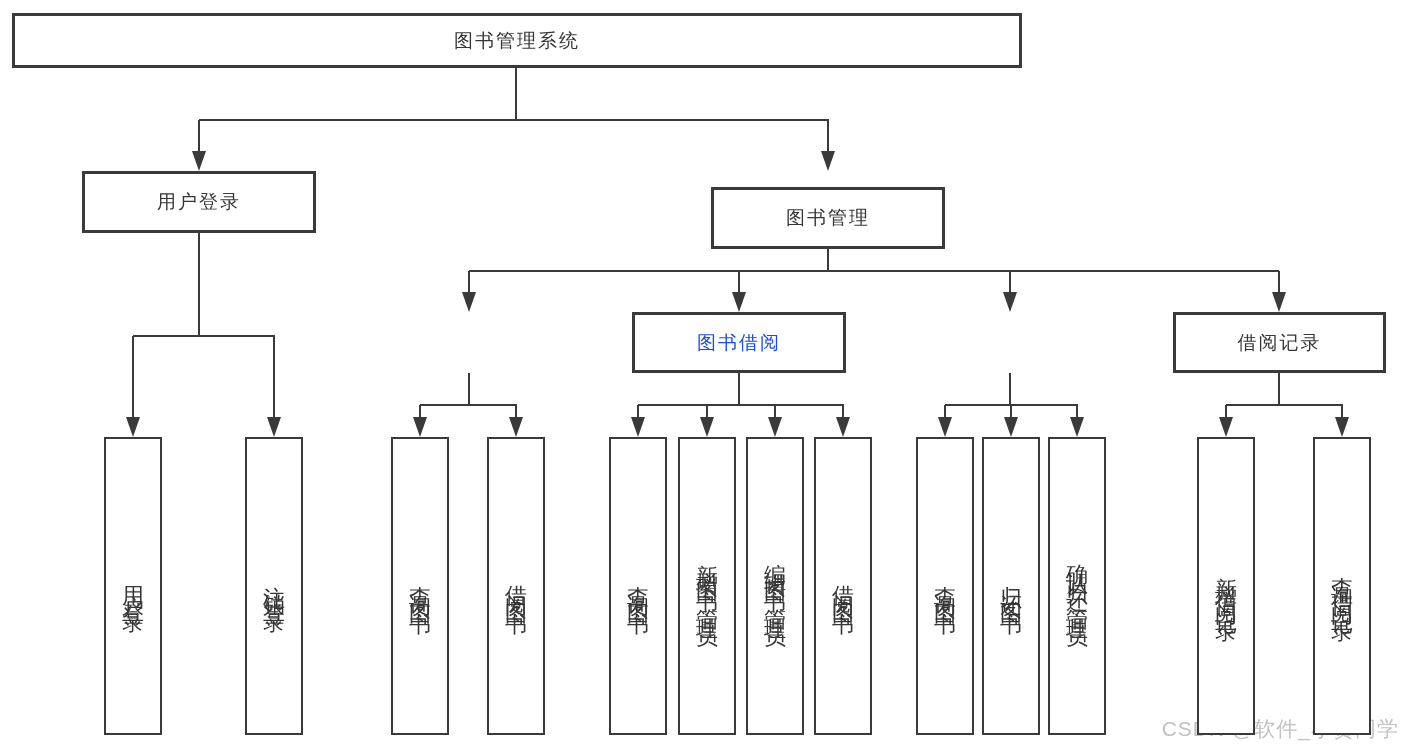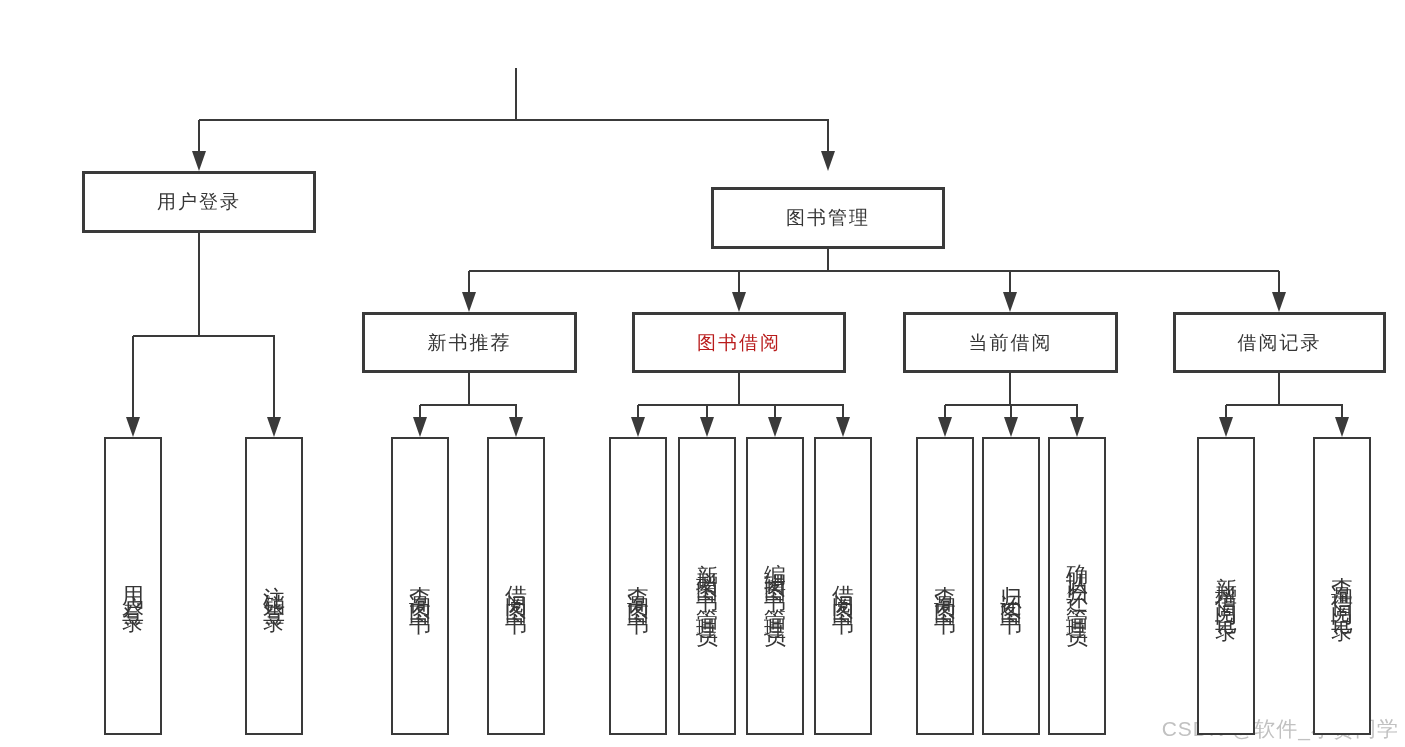--- a/index.html
+++ b/index.html
@@ -72,34 +72,31 @@
     <div class="arrow" style="left: 509px; top: 417px; border-left: 7px solid transparent; border-right: 7px solid transparent; border-top: 20px solid rgb(58, 58, 58);"></div>
     <div class="arrow" style="left: 631px; top: 417px; border-left: 7px solid transparent; border-right: 7px solid transparent; border-top: 20px solid rgb(58, 58, 58);"></div>
     <div class="arrow" style="left: 700px; top: 417px; border-left: 7px solid transparent; border-right: 7px solid transparent; border-top: 20px solid rgb(58, 58, 58);"></div>
     <div class="arrow" style="left: 768px; top: 417px; border-left: 7px solid transparent; border-right: 7px solid transparent; border-top: 20px solid rgb(58, 58, 58);"></div>
     <div class="arrow" style="left: 836px; top: 417px; border-left: 7px solid transparent; border-right: 7px solid transparent; border-top: 20px solid rgb(58, 58, 58);"></div>
     <div class="arrow" style="left: 938px; top: 417px; border-left: 7px solid transparent; border-right: 7px solid transparent; border-top: 20px solid rgb(58, 58, 58);"></div>
     <div class="arrow" style="left: 1004px; top: 417px; border-left: 7px solid transparent; border-right: 7px solid transparent; border-top: 20px solid rgb(58, 58, 58);"></div>
     <div class="arrow" style="left: 1070px; top: 417px; border-left: 7px solid transparent; border-right: 7px solid transparent; border-top: 20px solid rgb(58, 58, 58);"></div>
     <div class="arrow" style="left: 1219px; top: 417px; border-left: 7px solid transparent; border-right: 7px solid transparent; border-top: 20px solid rgb(58, 58, 58);"></div>
     <div class="arrow" style="left: 1335px; top: 417px; border-left: 7px solid transparent; border-right: 7px solid transparent; border-top: 20px solid rgb(58, 58, 58);"></div>
+    <div class="node lvl-main" style="left: 12px; top: 13px; width: 1010px; height: 55px; background: rgb(255, 255, 255); color: rgb(54, 54, 54);">
+      <span class="htext">图书管理系统</span>
+    </div>
     <div class="node lvl-main" style="left: 82px; top: 171px; width: 234px; height: 62px; background: rgb(255, 255, 255); color: rgb(54, 54, 54);">
       <span class="htext">用户登录</span>
     </div>
     <div class="node lvl-main" style="left: 711px; top: 171px; width: 234px; height: 62px; background: rgb(255, 255, 255); color: rgb(54, 54, 54); margin-top: 16px;">
       <span class="htext">图书管理</span>
     </div>
-    <div class="node lvl-main" style="left: 362px; top: 312px; width: 215px; height: 61px; background: rgb(255, 255, 255); color: rgb(54, 54, 54);">
-      <span class="htext">新书推荐</span>
-    </div>
-    <div class="node lvl-main" style="left: 632px; top: 312px; width: 214px; height: 61px; background: rgb(255, 255, 255); color: #b91c1c;">
+    <div class="node lvl-main" style="left: 632px; top: 312px; width: 214px; height: 61px; background: rgb(255, 255, 255); color: #1d4ed8;">
       <span class="htext">图书借阅</span>
-    </div>
-    <div class="node lvl-main" style="left: 903px; top: 312px; width: 215px; height: 61px; background: rgb(255, 255, 255); color: rgb(54, 54, 54);">
-      <span class="htext">当前借阅</span>
     </div>
     <div class="node lvl-main" style="left: 1173px; top: 312px; width: 213px; height: 61px; background: rgb(255, 255, 255); color: rgb(54, 54, 54);">
       <span class="htext">借阅记录</span>
     </div>
     <div class="node lvl-leaf" style="left: 104px; top: 437px; width: 58px; height: 298px; background: rgb(255, 255, 255); color: rgb(54, 54, 54);">
       <span class="vtext">用户登录</span>
     </div>
     <div class="node lvl-leaf" style="left: 245px; top: 437px; width: 58px; height: 298px; background: rgb(255, 255, 255); color: rgb(54, 54, 54);">
       <span class="vtext">注销登录</span>
     </div>

